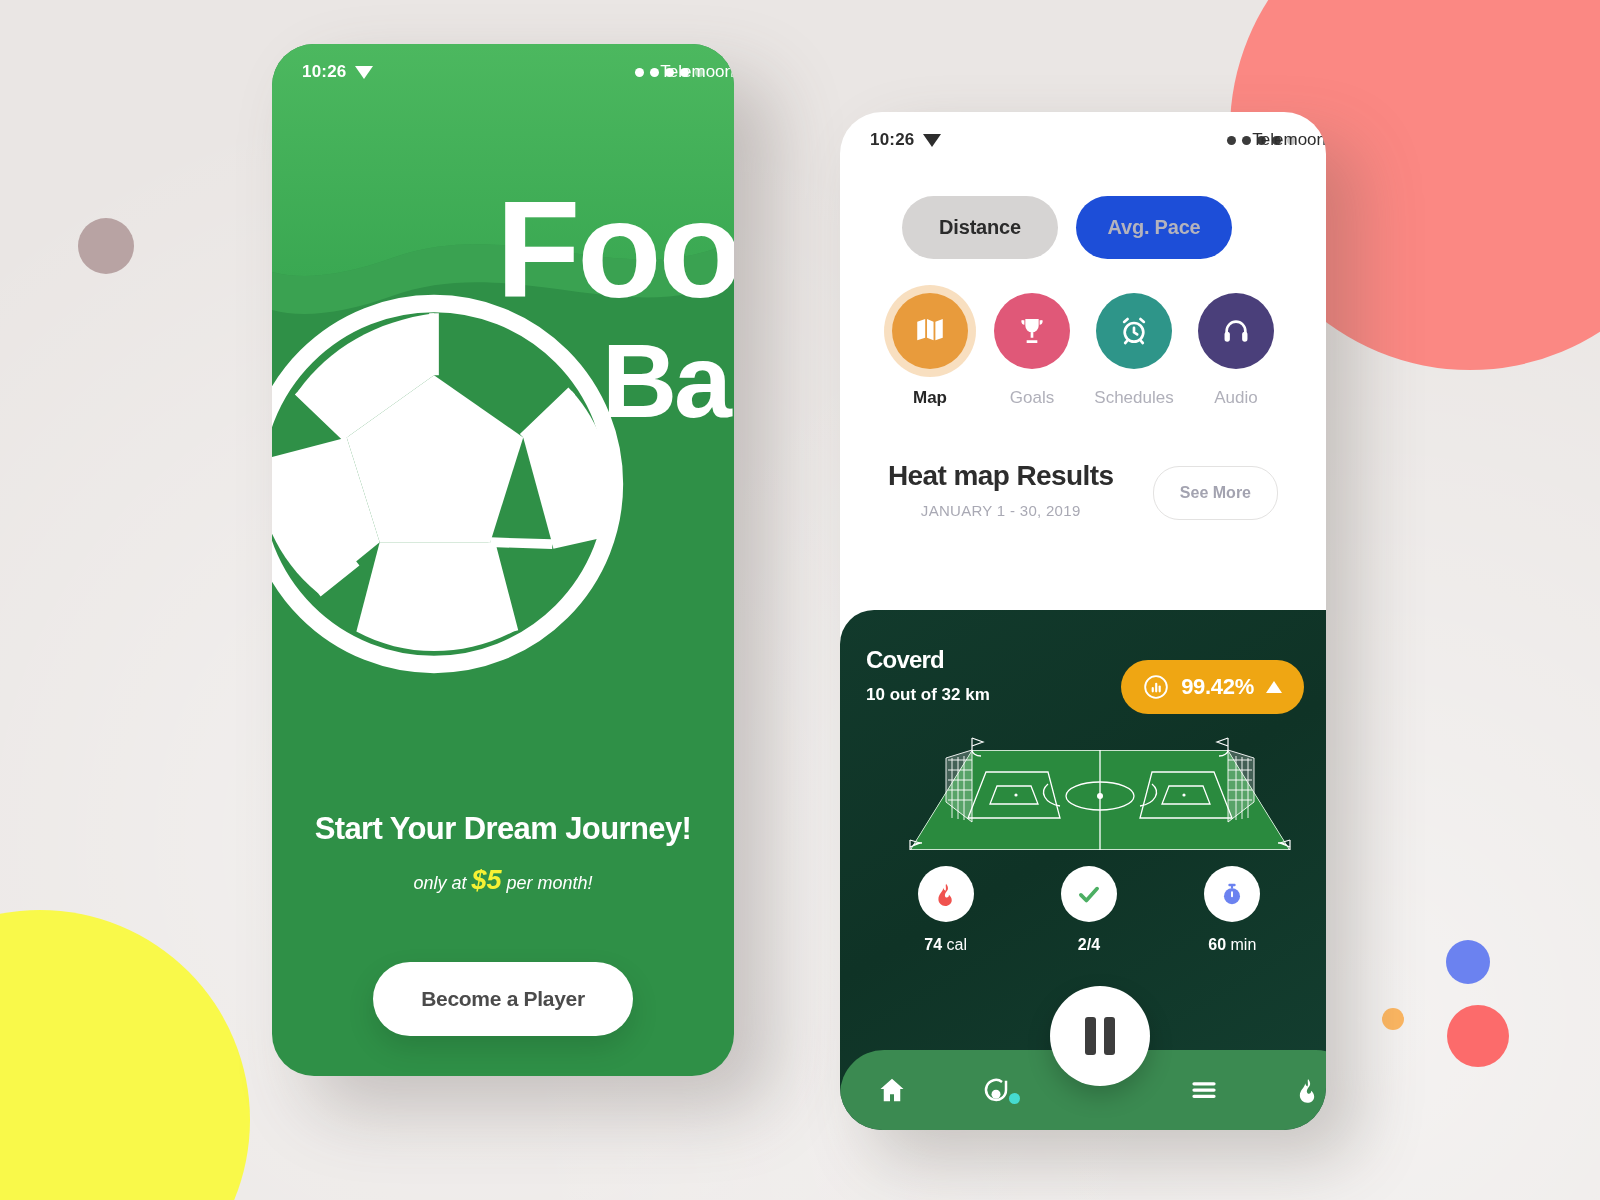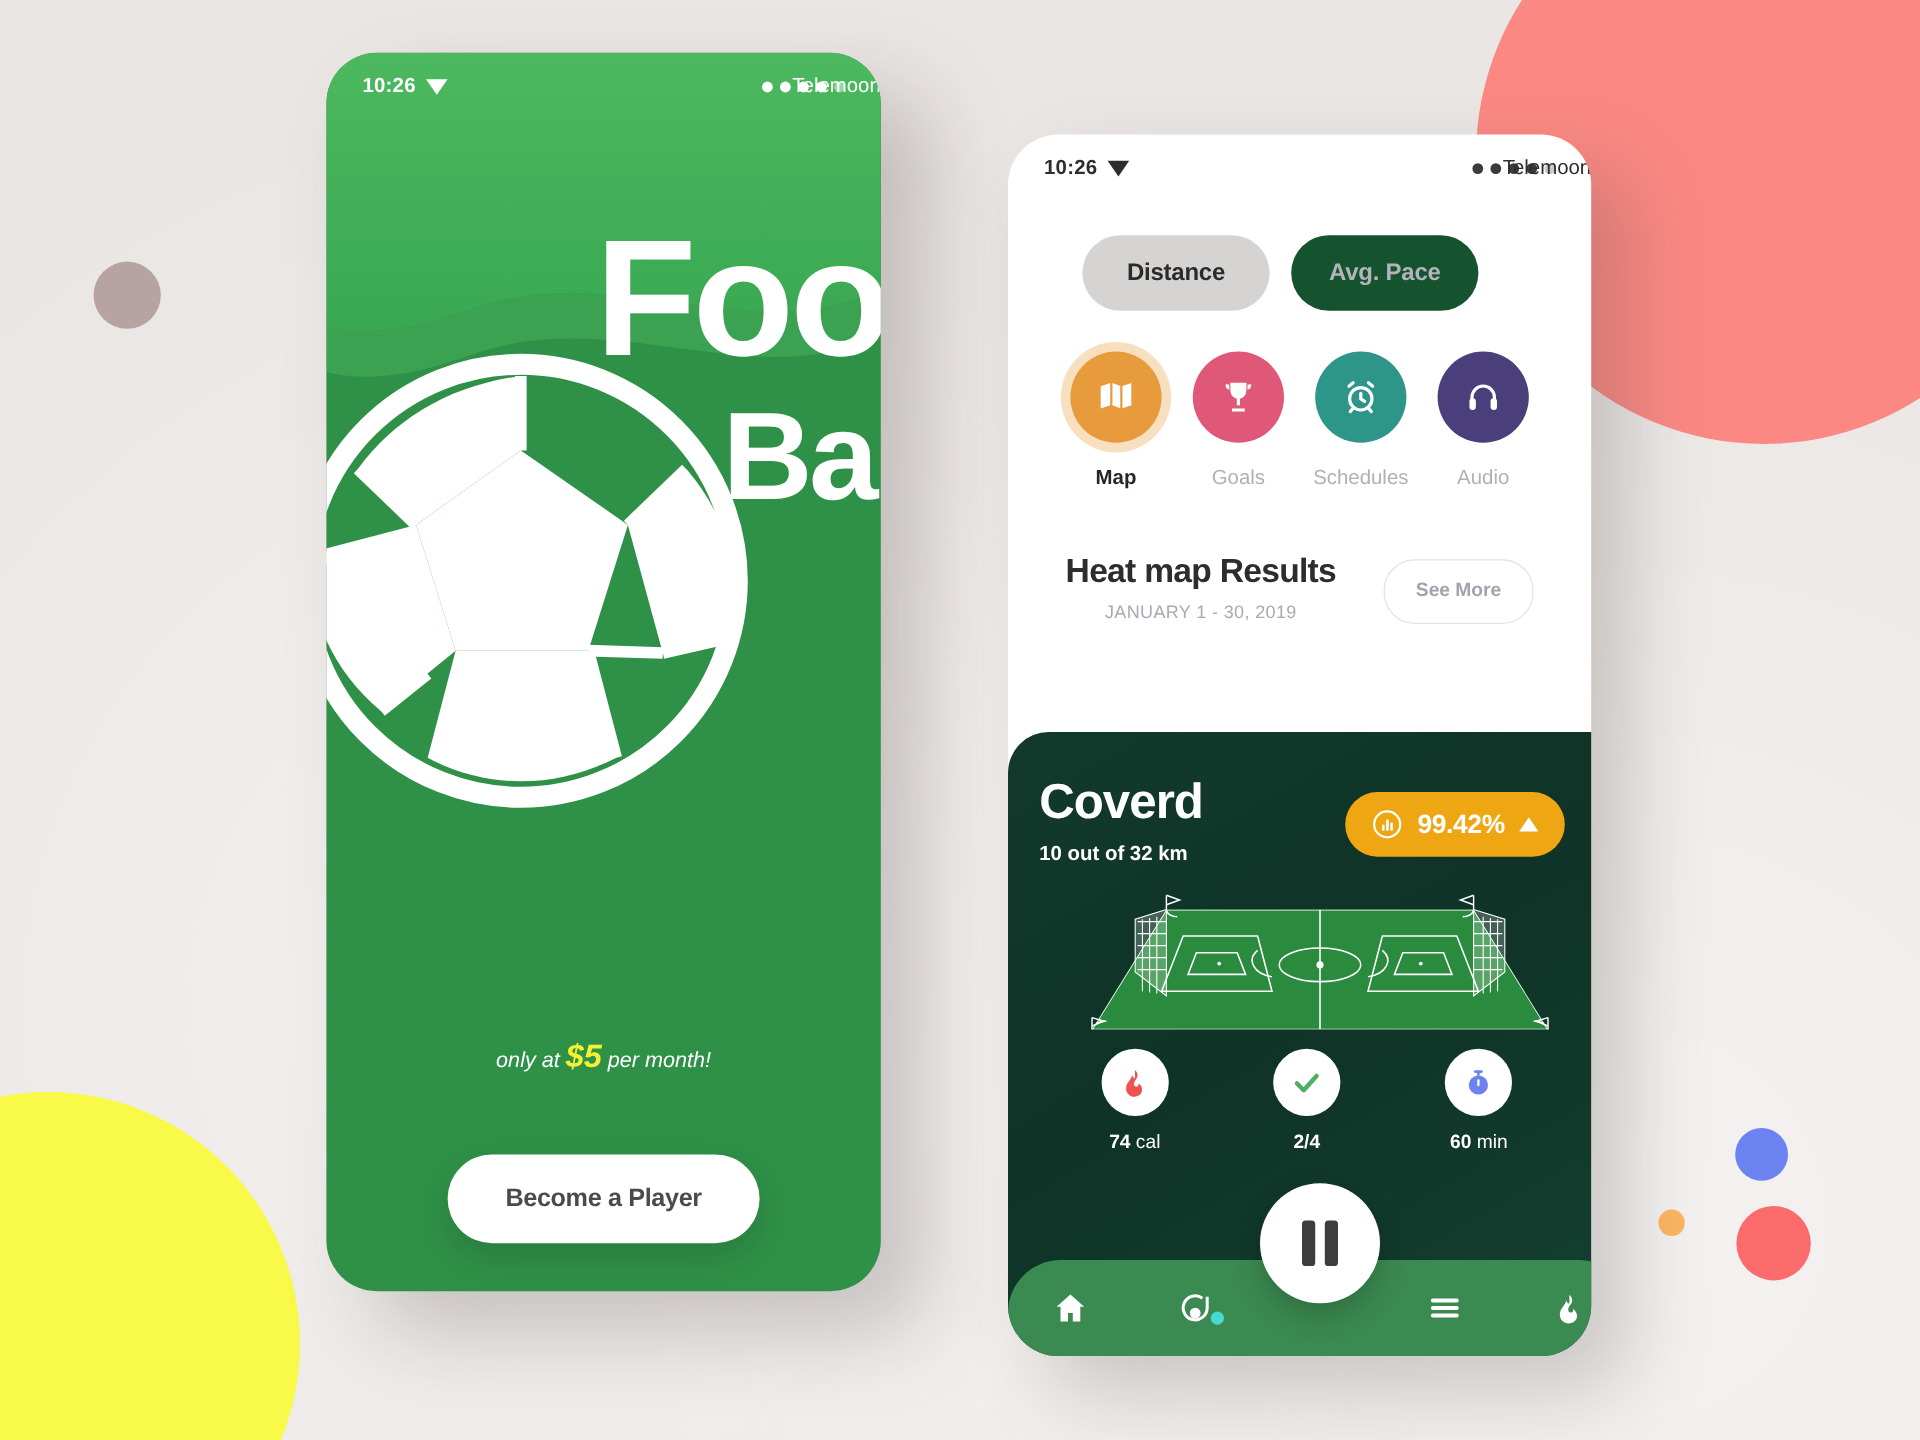--- a/index.html
+++ b/index.html
@@ -60,42 +60,42 @@
   .subline .price{color:#f6f134;font-weight:700;font-size:27px;font-style:italic;}
   .cta{display:inline-block;margin-top:66px;background:#fff;color:#4b4b4b;font-size:21px;
        font-weight:700;padding:25px 48px;border-radius:40px;border:none;cursor:pointer;
        box-shadow:0 12px 28px rgba(0,0,0,.13);font-family:inherit;letter-spacing:-.3px;}
 
   
   .seg-row{display:flex;gap:18px;padding:28px 92px 0 62px;}
   .seg{border:none;border-radius:34px;font-family:inherit;font-size:20px;font-weight:700;
        padding:20px 0;width:156px;cursor:pointer;letter-spacing:-.2px;}
   .seg.active{background:#d6d4d3;color:#2b2b2b;}
-  .seg.idle{background:#14532d;color:#b4b3bd;}
+  .seg.idle{background:#1d4ed8;color:#b4b3bd;}
 
   .cat-row{display:flex;justify-content:space-between;padding:34px 42px 0 42px;}
   .cat{width:96px;text-align:center;cursor:pointer;}
   .cat-circle{width:76px;height:76px;border-radius:50%;margin:0 auto;display:flex;
               align-items:center;justify-content:center;color:#fff;}
   .cat.selected .cat-circle{box-shadow:0 0 0 8px rgba(232,155,60,.32);}
   .cat-label{margin-top:19px;font-size:17px;color:#b0b0ba;}
   .cat.selected .cat-label{color:#262626;font-weight:700;}
 
   .sec-head{display:flex;align-items:flex-start;padding:52px 48px 0 48px;}
   .sec-title{font-size:28px;font-weight:700;color:#2d2d2d;letter-spacing:-.6px;}
   .sec-sub{margin-top:10px;font-size:15px;color:#a9a9b4;letter-spacing:.3px;text-align:center;}
   .see-more{margin-left:auto;margin-top:6px;background:#fff;border:1.6px solid #e3e2e1;
             border-radius:26px;padding:17px 26px;font-family:inherit;font-size:16px;
             font-weight:700;color:#a3a3b0;cursor:pointer;}
 
   .dark-card{position:absolute;left:0;top:498px;width:520px;height:520px;border-radius:34px;
              background:linear-gradient(150deg,#123a2c 0%,#0f3326 45%,#144031 100%);
              overflow:hidden;z-index:5;}
   .card-head{display:flex;align-items:flex-start;padding:38px 0 0 26px;}
-  .card-title{color:#fff;font-size:41px;font-weight:700;letter-spacing:-.8px;line-height:1;}
+  .card-title{color:#fff;font-size:24px;font-weight:700;letter-spacing:-.8px;line-height:1;}
   .card-sub{color:#fff;font-size:17px;font-weight:700;margin-top:13px;}
   .badge{margin-left:auto;margin-right:56px;margin-top:12px;background:#efa613;border-radius:30px;
          display:flex;align-items:center;gap:12px;padding:14px 22px;cursor:pointer;}
   .badge-val{color:#fff;font-size:22px;font-weight:700;letter-spacing:-.3px;text-align:center;}
   .badge-tri{width:0;height:0;border-left:8px solid transparent;border-right:8px solid transparent;
              border-bottom:12px solid #fff;}
   .pitch{margin:18px auto 0 auto;display:block;}
   .stats{display:flex;justify-content:space-around;padding:10px 56px 0 34px;}
   .stat{text-align:center;width:118px;}
   .stat-circle{width:56px;height:56px;border-radius:50%;background:#fff;margin:0 auto;
@@ -164,20 +164,21 @@
       <path d="M55 76 L72 130 L40 156 C18 138 8 112 9 88 Z" fill="#ffffff"></path>
       <path d="M146 76 L171 52 C189 72 196 100 192 124 L161 131 Z" fill="#ffffff"></path>
       <path d="M72 130 L129 130 L141 176 C114 190 84 189 60 176 Z" fill="#ffffff"></path>
       <g fill="none" stroke="#ffffff" stroke-width="5">
         <path d="M100 12v32M30 52l25 24M171 52l-25 24M9 88l22 6M192 124l-31 7M40 156l20-16M141 176l-12-46M161 131l-32-1"></path>
       </g>
     </g>
   </svg>
 
   <div class="hero-bottom">
+    <div class="tagline">Start Your Dream Journey!</div>
     <div class="subline">
       <span>only at </span><span class="price">$5</span><span> per month!</span>
     </div>
     <button class="cta">Become a Player</button>
   </div>
 </div>
 
 <div class="phone" id="phone-right">
 
   <div class="statusbar">

